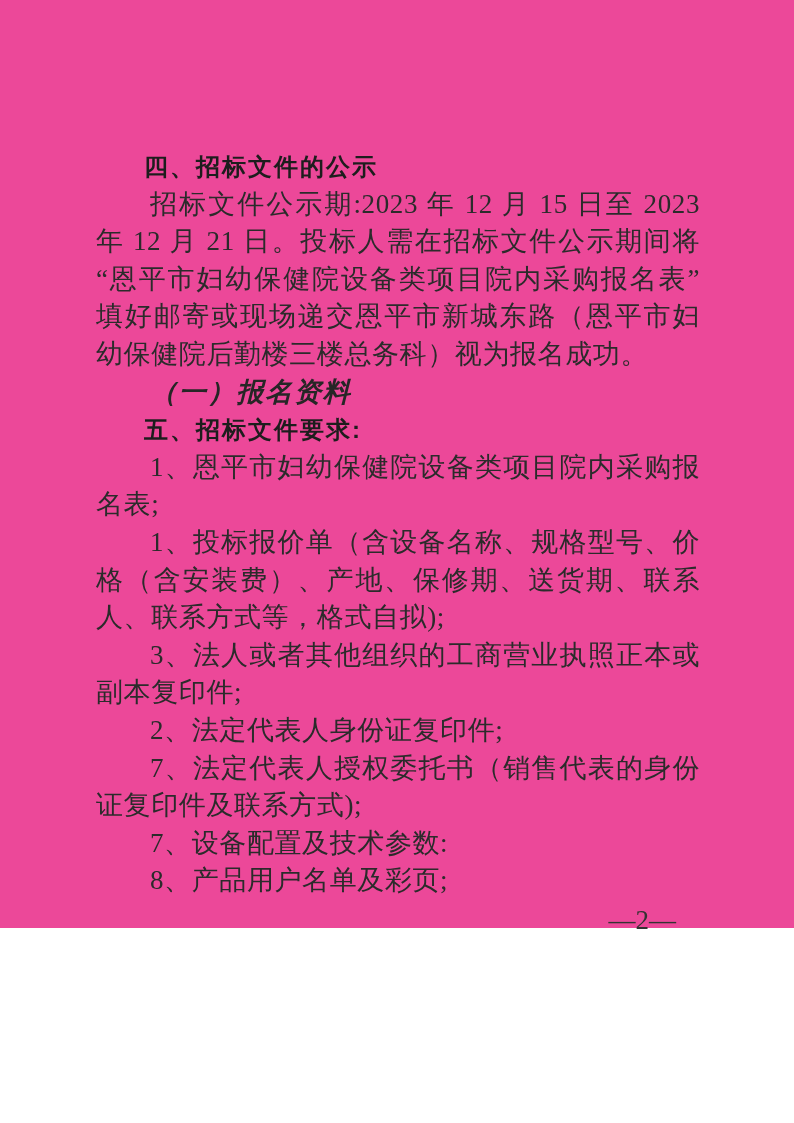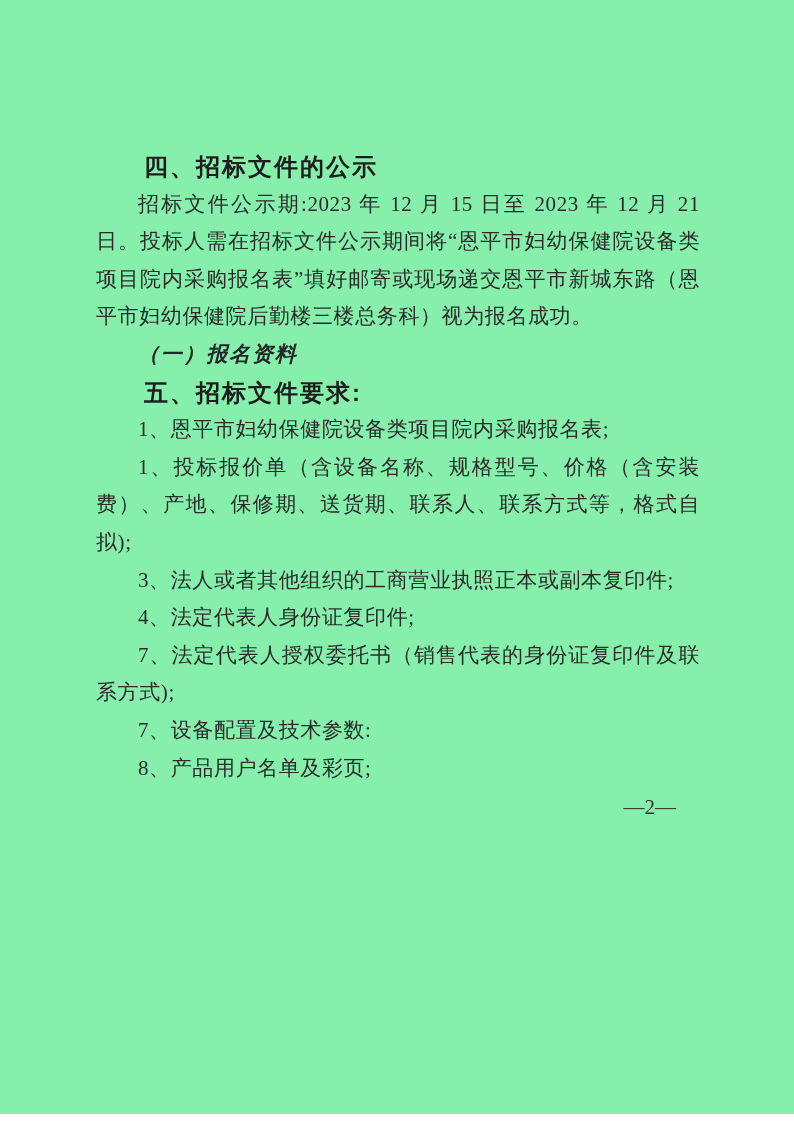--- a/index.html
+++ b/index.html
@@ -8,27 +8,27 @@
   }
   body {
     width: 794px;
     height: 1123px;
     background: #ffffff;
     overflow: hidden;
   }
   .sheet {
     box-sizing: border-box;
     width: 794px;
-    height: 1114px;
+    height: 928px;
     padding: 148px 94px 0 96px;
-    background: #86efac;
+    background: #ec4899;
   }
   .para {
     font-family: "Liberation Serif", "DejaVu Serif", serif;
-    font-size: 21px;
+    font-size: 27px;
     line-height: 37.6px;
     color: #2b2b2b;
     text-align: justify;
     text-indent: 2em;
     letter-spacing: 0.6px;
     margin: 0;
   }
   .heading {
     font-family: "Liberation Sans", "DejaVu Sans", sans-serif;
     font-weight: 700;
@@ -56,18 +56,18 @@
 <body>
 
 <div class="sheet">
   <p class="para heading">四、招标文件的公示</p>
   <p class="para">招标文件公示期:2023 年 12 月 15 日至 2023 年 12 月 21 日。投标人需在招标文件公示期间将“恩平市妇幼保健院设备类项目院内采购报名表”填好邮寄或现场递交恩平市新城东路（恩平市妇幼保健院后勤楼三楼总务科）视为报名成功。</p>
   <p class="para subheading">（一）报名资料</p>
   <p class="para heading">五、招标文件要求:</p>
   <p class="para">1、恩平市妇幼保健院设备类项目院内采购报名表;</p>
   <p class="para">1、投标报价单（含设备名称、规格型号、价格（含安装费）、产地、保修期、送货期、联系人、联系方式等，格式自拟);</p>
   <p class="para">3、法人或者其他组织的工商营业执照正本或副本复印件;</p>
-  <p class="para">4、法定代表人身份证复印件;</p>
+  <p class="para">2、法定代表人身份证复印件;</p>
   <p class="para">7、法定代表人授权委托书（销售代表的身份证复印件及联系方式);</p>
   <p class="para">7、设备配置及技术参数:</p>
   <p class="para">8、产品用户名单及彩页;</p>
   <p class="para page-number">—2—</p>
 </div>
 
 </body></html>

